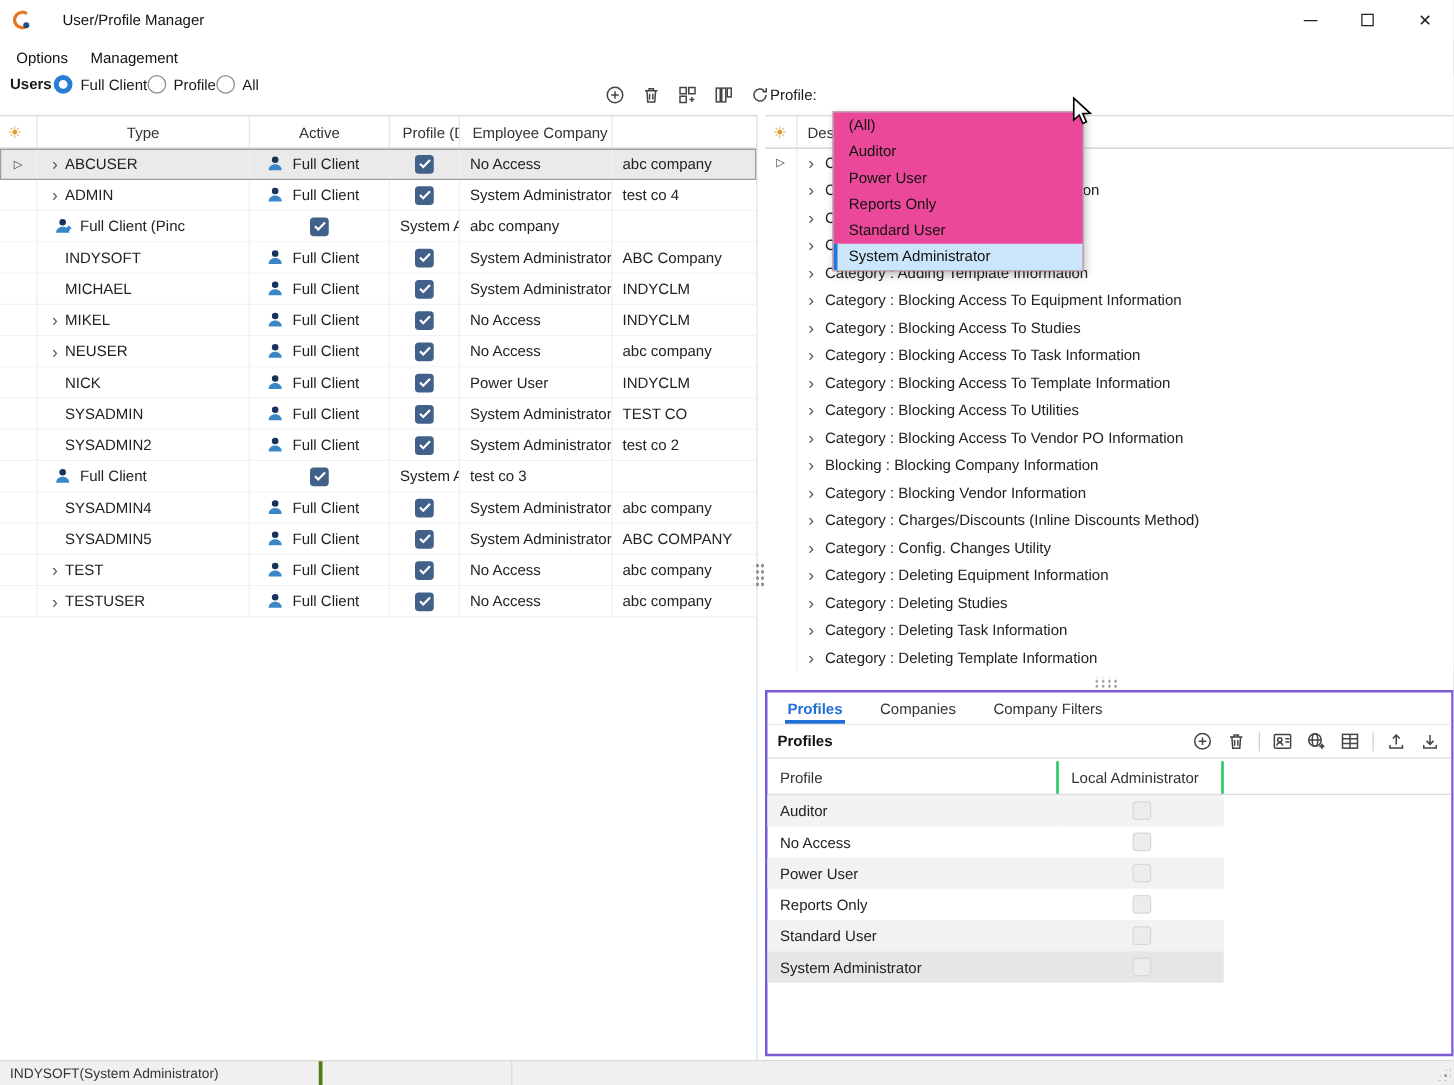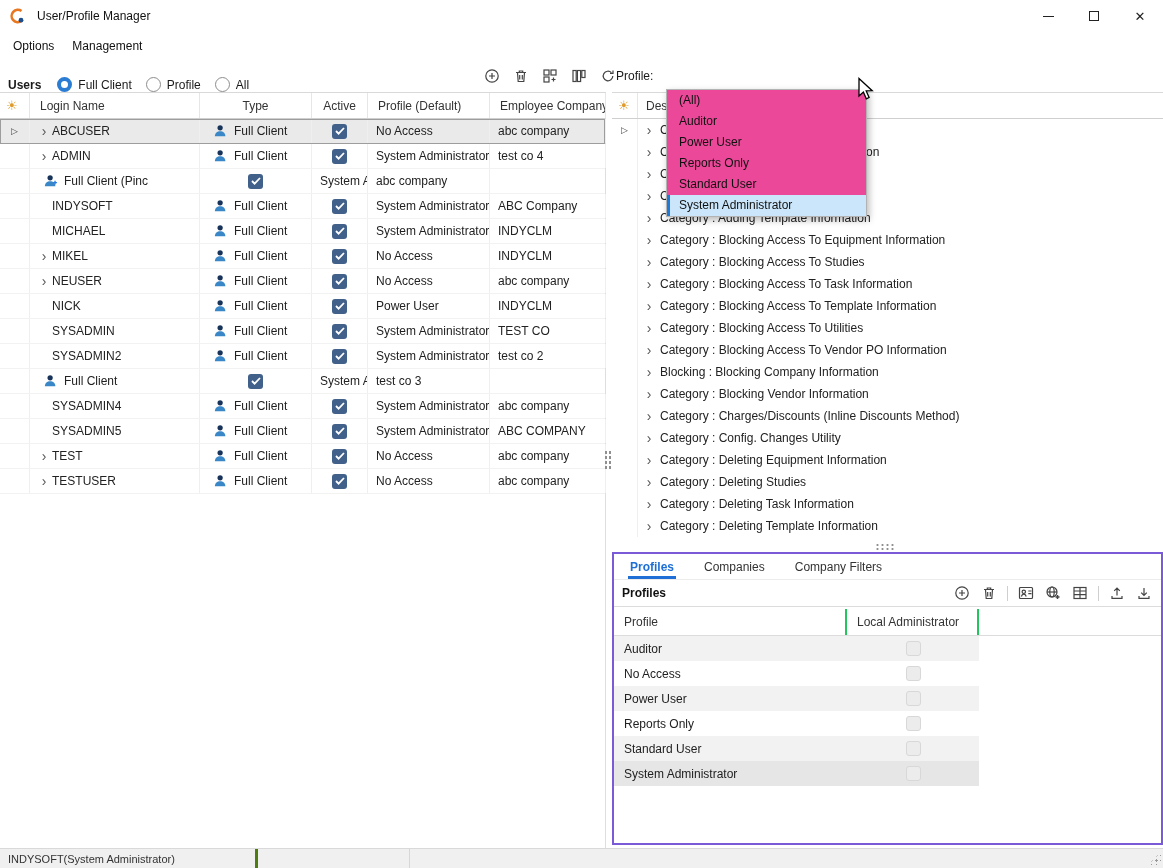--- a/index.html
+++ b/index.html
@@ -3,33 +3,33 @@
 <meta charset="utf-8">
 <style>
   *{box-sizing:border-box;margin:0;padding:0}
   html,body{background:#d8d8d8}
   body{font-family:"Liberation Sans",sans-serif;font-size:12px;color:#1a1a1a}
   .window{position:relative;width:1163px;height:868px;background:#fff;overflow:hidden;outline:1px solid #c9c9c9}
 
   
   .titlebar{position:absolute;top:0;left:0;right:0;height:32px;display:flex;align-items:center;background:#fff}
   .app-icon{margin-left:8px;width:18px;height:18px}
-  .title-text{margin-left:11px;font-size:12px;color:#111}
+  .title-text{margin-left:24px;font-size:12px;color:#111}
   .win-controls{margin-left:auto;display:flex;height:100%}
   .win-btn{width:46px;height:32px;display:flex;align-items:center;justify-content:center;color:#222;font-size:13px}
   .min-glyph{display:inline-block;width:11px;height:1px;background:#222}
   .max-glyph{display:inline-block;width:10px;height:10px;border:1px solid #222}
 
   
   .menubar{position:absolute;top:32px;left:0;right:0;height:28px;display:flex;align-items:center;padding-left:4px}
   .menu-item{padding:5px 9px;color:#111}
 
   
   .toolbar{position:absolute;top:60px;left:0;right:0;height:32px;background:#fff}
-  .users-radios{position:absolute;left:8px;top:0;height:32px;display:flex;align-items:flex-end;gap:14px}
+  .users-radios{position:absolute;left:8px;top:0;height:32px;display:flex;align-items:flex-start;gap:0}
   .users-label{font-weight:bold;margin-right:2px}
   .radio-opt{display:flex;align-items:center;gap:6px}
   .radio{width:15px;height:15px;border:1px solid #8d8d8d;border-radius:50%;background:#fff}
   .radio.sel{border:4px solid #2b7cd3}
   .grid-toolbar{position:absolute;left:483px;top:0;height:32px;display:flex;align-items:center;gap:11px}
   .tb-icon{display:flex;align-items:center;justify-content:center;width:18px;height:18px}
   .profile-label{position:absolute;left:616px;top:0;height:32px;display:flex;align-items:center}
   .combo{position:absolute;left:666px;top:66px;width:196px;height:23px;border:1px solid #2b7cd3;background:#fff;display:flex;align-items:center}
   .combo-text{margin-left:3px;background:#2f86d4;color:#fff;padding:1px 3px;white-space:nowrap}
   .combo-btn{margin-left:auto;width:19px;height:100%;display:flex;align-items:center;justify-content:center;background:#eaf3fc;border-left:1px solid #cfe2f5}
@@ -200,21 +200,20 @@
     </span>
 
     <div class="find-btn">Find</div>
   </div>
 
   <div class="users-grid">
     <div class="ug-header">
       <div style="padding-left:6px">
           <span class="sun">☀</span>
         </div>
-      <div>Login Name</div>
       <div class="c">Type</div>
       <div class="c">Active</div>
       <div>Profile (Default)</div>
       <div>Employee Company</div>
     </div>
     <div>
         <div class="ug-row current">
           <div class="ind">▷</div>
           <div class="login">
             <span class="exp">›</span>

